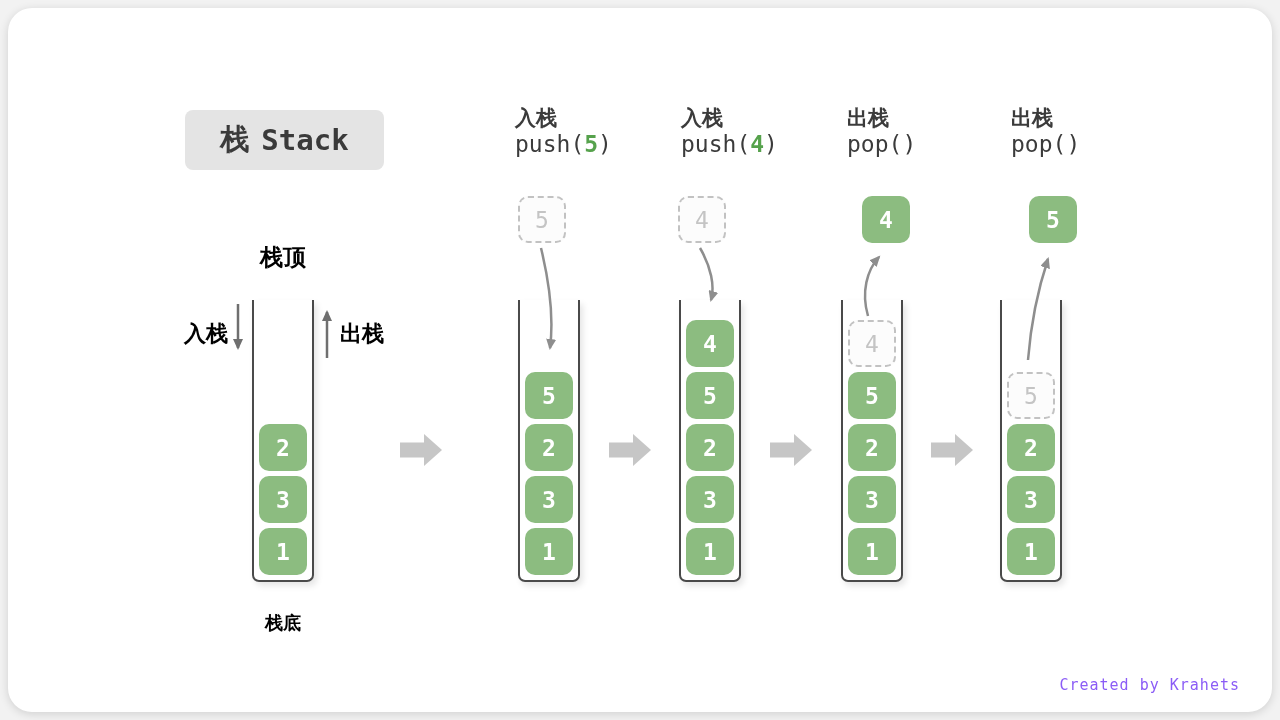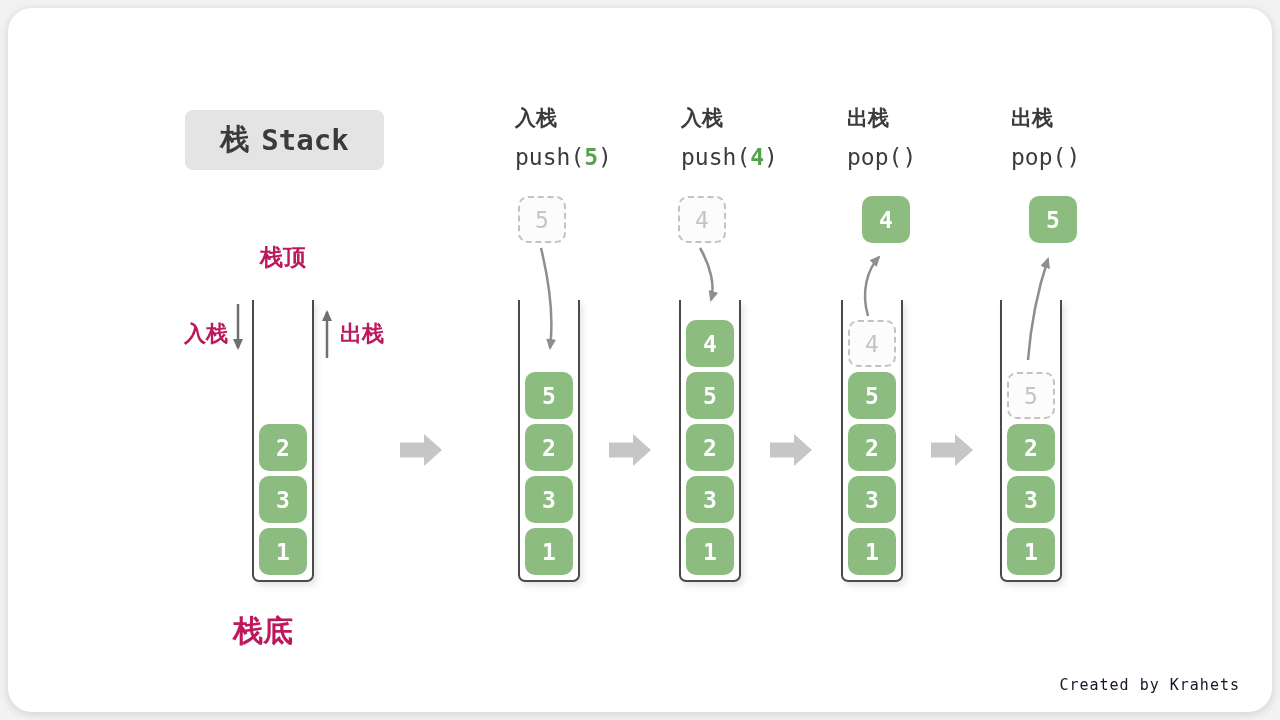--- a/index.html
+++ b/index.html
@@ -12,21 +12,21 @@
   
   .title-box{position:absolute;left:185px;top:110px;width:199px;height:60px;
              background:#e4e4e4;border-radius:8px;display:flex;align-items:center;
              justify-content:center;gap:12px;color:#3a3a3a;}
   .title-box .zh{font-size:29px;font-weight:bold;}
   .title-box .en{font-size:29px;font-family:"DejaVu Sans Mono","Liberation Mono",monospace;font-weight:bold;}
 
   
   .op{position:absolute;top:105px;color:#3b3b3b;}
   .op .action{font-size:21px;font-weight:600;line-height:1.2;}
-  .op .code{font-size:23px;margin-top:14px;font-family:"DejaVu Sans Mono","Liberation Mono",monospace;text-align:center;}
+  .op .code{font-size:23px;margin-top:1px;font-family:"DejaVu Sans Mono","Liberation Mono",monospace;text-align:center;}
   .op .code .arg{color:#56a24c;font-weight:bold;}
 
   
   .container{position:absolute;top:300px;width:62px;height:282px;box-sizing:border-box;
              border-left:2px solid #4a4a4a;border-right:2px solid #4a4a4a;
              border-bottom:2px solid #4a4a4a;border-radius:0 0 7px 7px;
              box-shadow:3px 4px 6px rgba(0,0,0,0.10);
              display:flex;flex-direction:column;justify-content:flex-end;
              align-items:center;gap:5px;padding-bottom:5px;}
   .block{width:48px;height:47px;border-radius:10px;background:#8cbc80;
@@ -38,31 +38,31 @@
 
   
   .float-item{position:absolute;top:196px;width:48px;height:47px;border-radius:10px;
               display:flex;align-items:center;justify-content:center;font-size:23px;
               font-family:"DejaVu Sans Mono","Liberation Mono",monospace;}
   .float-item.ghost{background:#fcfcfc;border:2px dashed #c2c2c2;box-sizing:border-box;
                     color:#c4c4c4;}
   .float-item.solid{background:#8cbc80;color:#ffffff;font-weight:bold;}
 
   
-  .lbl{position:absolute;color:#be185d;font-weight:bold;}
+  .lbl{position:absolute;color:#000000;font-weight:bold;}
   .lbl-top{left:233px;top:242px;width:100px;text-align:center;font-size:23px;}
-  .lbl-bottom{left:233px;top:611px;width:100px;text-align:left;font-size:30px;font-family:Liberation Mono, monospace;}
+  .lbl-bottom{left:233px;top:611px;width:100px;text-align:center;font-size:18px;font-family:Liberation Mono, monospace;}
   .lbl-in{left:160px;top:319px;width:68px;text-align:right;font-size:22px;}
   .lbl-out{left:340px;top:319px;width:68px;text-align:left;font-size:22px;}
 
   .big-arrow{position:absolute;top:433px;}
 
   .overlay{position:absolute;left:0;top:0;width:1280px;height:720px;pointer-events:none;}
 
-  .watermark{position:absolute;right:40px;bottom:26px;color:#0f172a;font-size:15px;
+  .watermark{position:absolute;right:40px;bottom:26px;color:#8b5cf6;font-size:15px;
              letter-spacing:1px;font-family:"DejaVu Sans Mono","Liberation Mono",monospace;}
 </style>
 </head>
 <body>
 
 <div class="canvas">
   <div class="card"></div>
 
   <div class="title-box">
     <span class="zh">栈</span>

